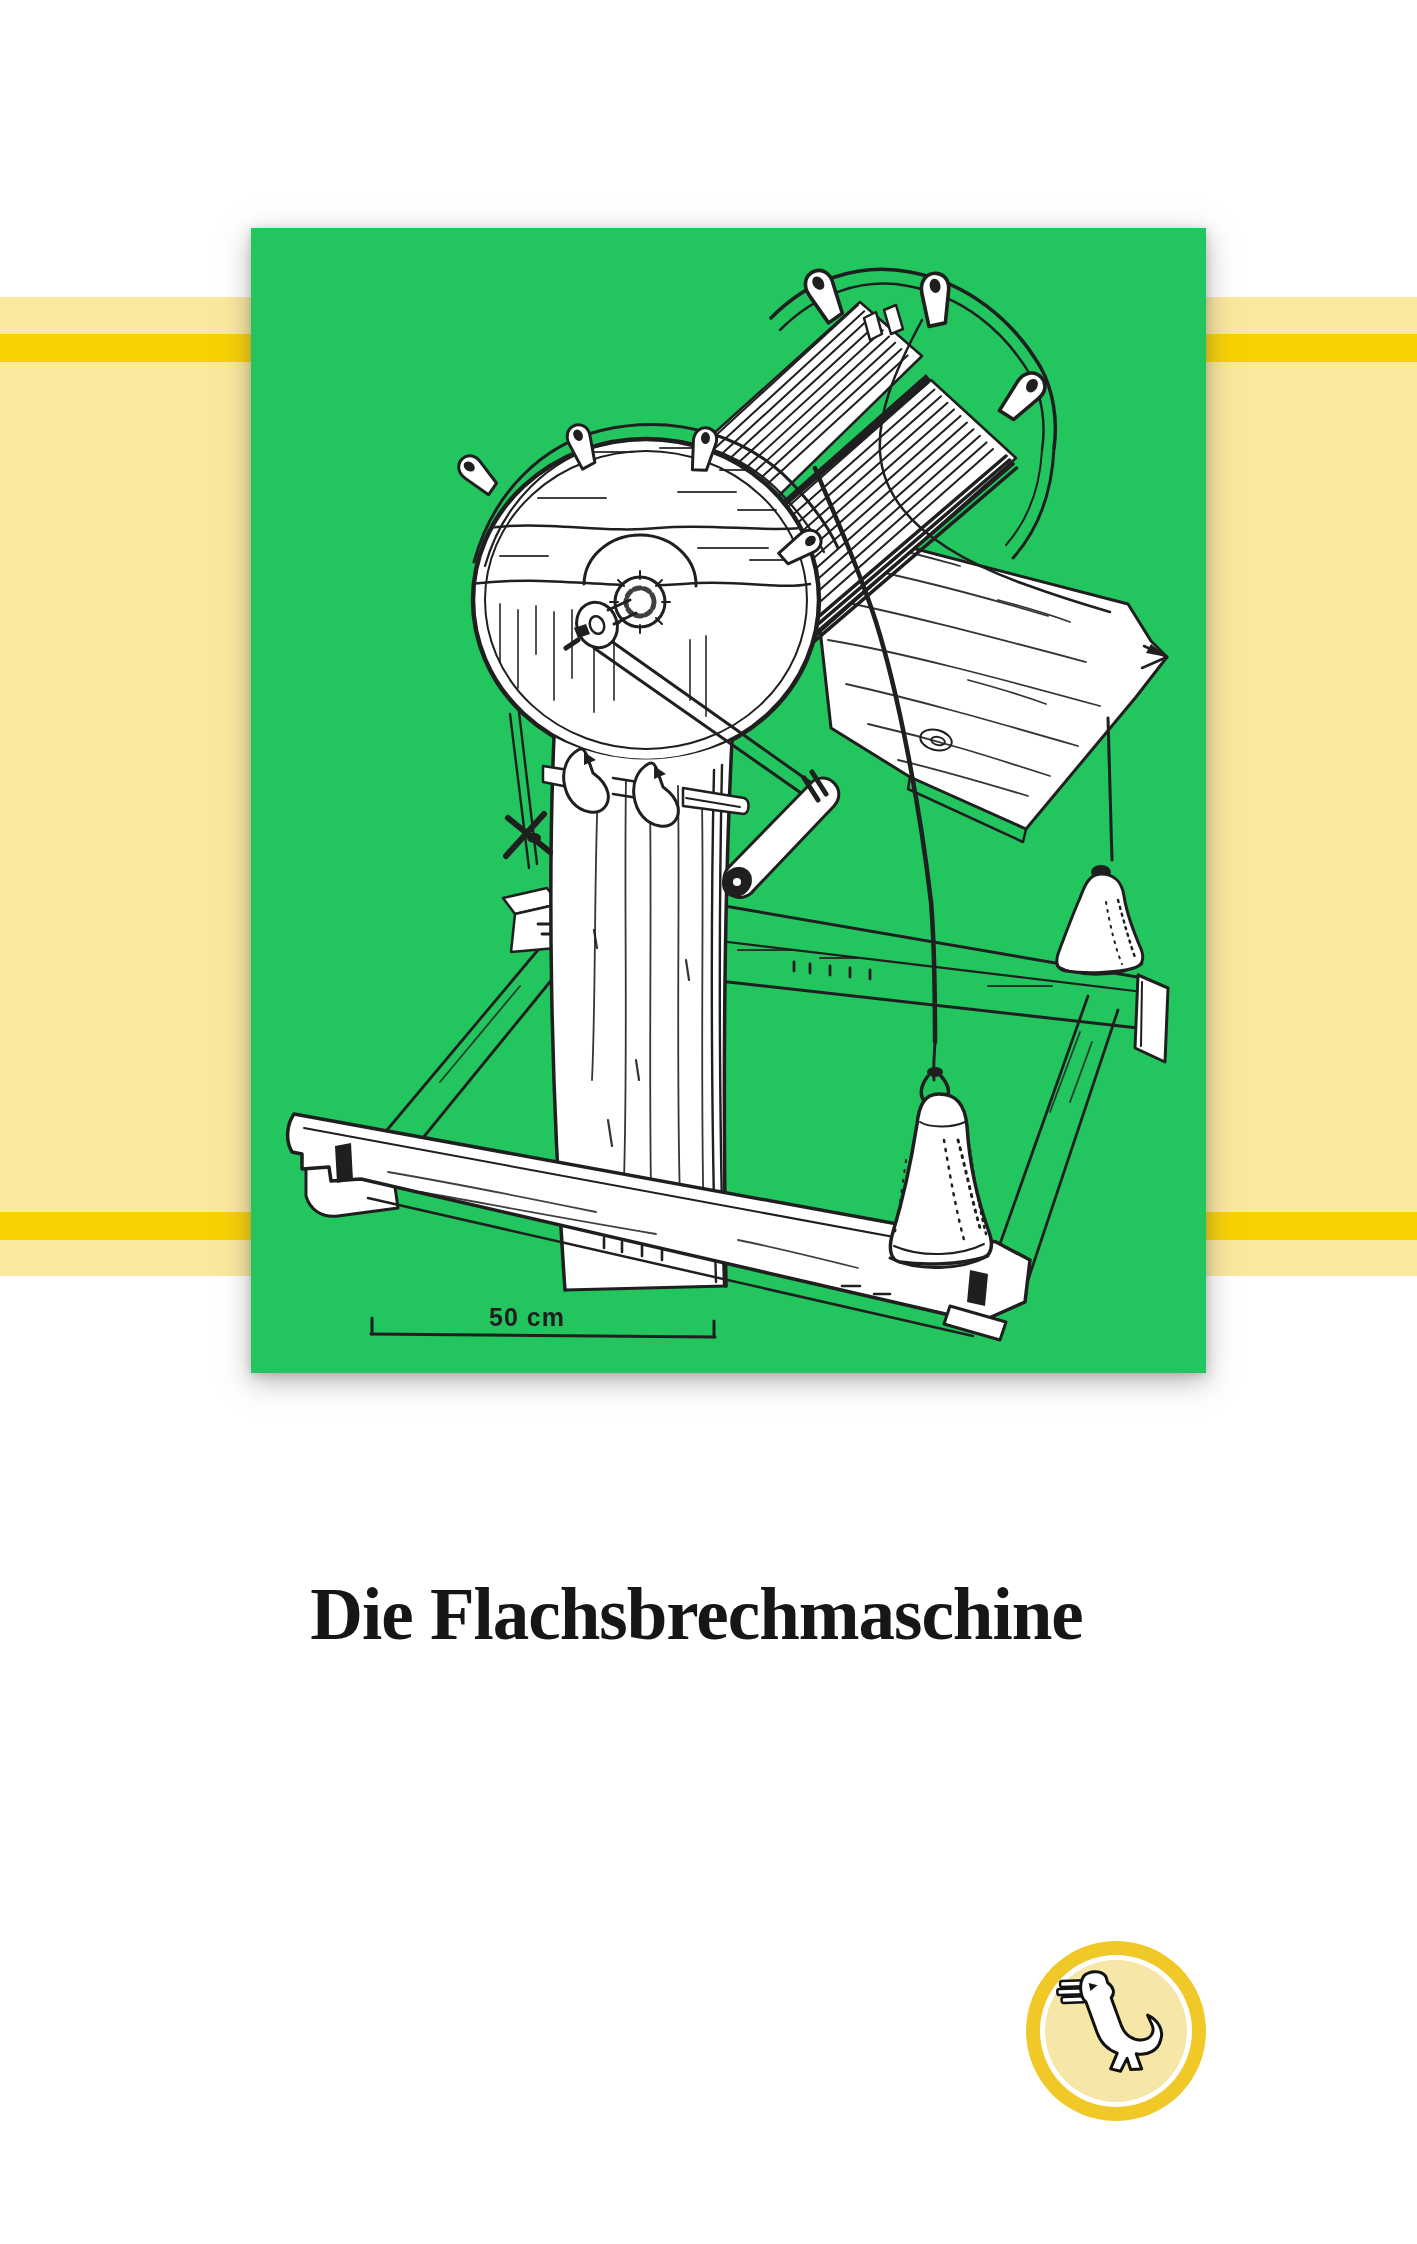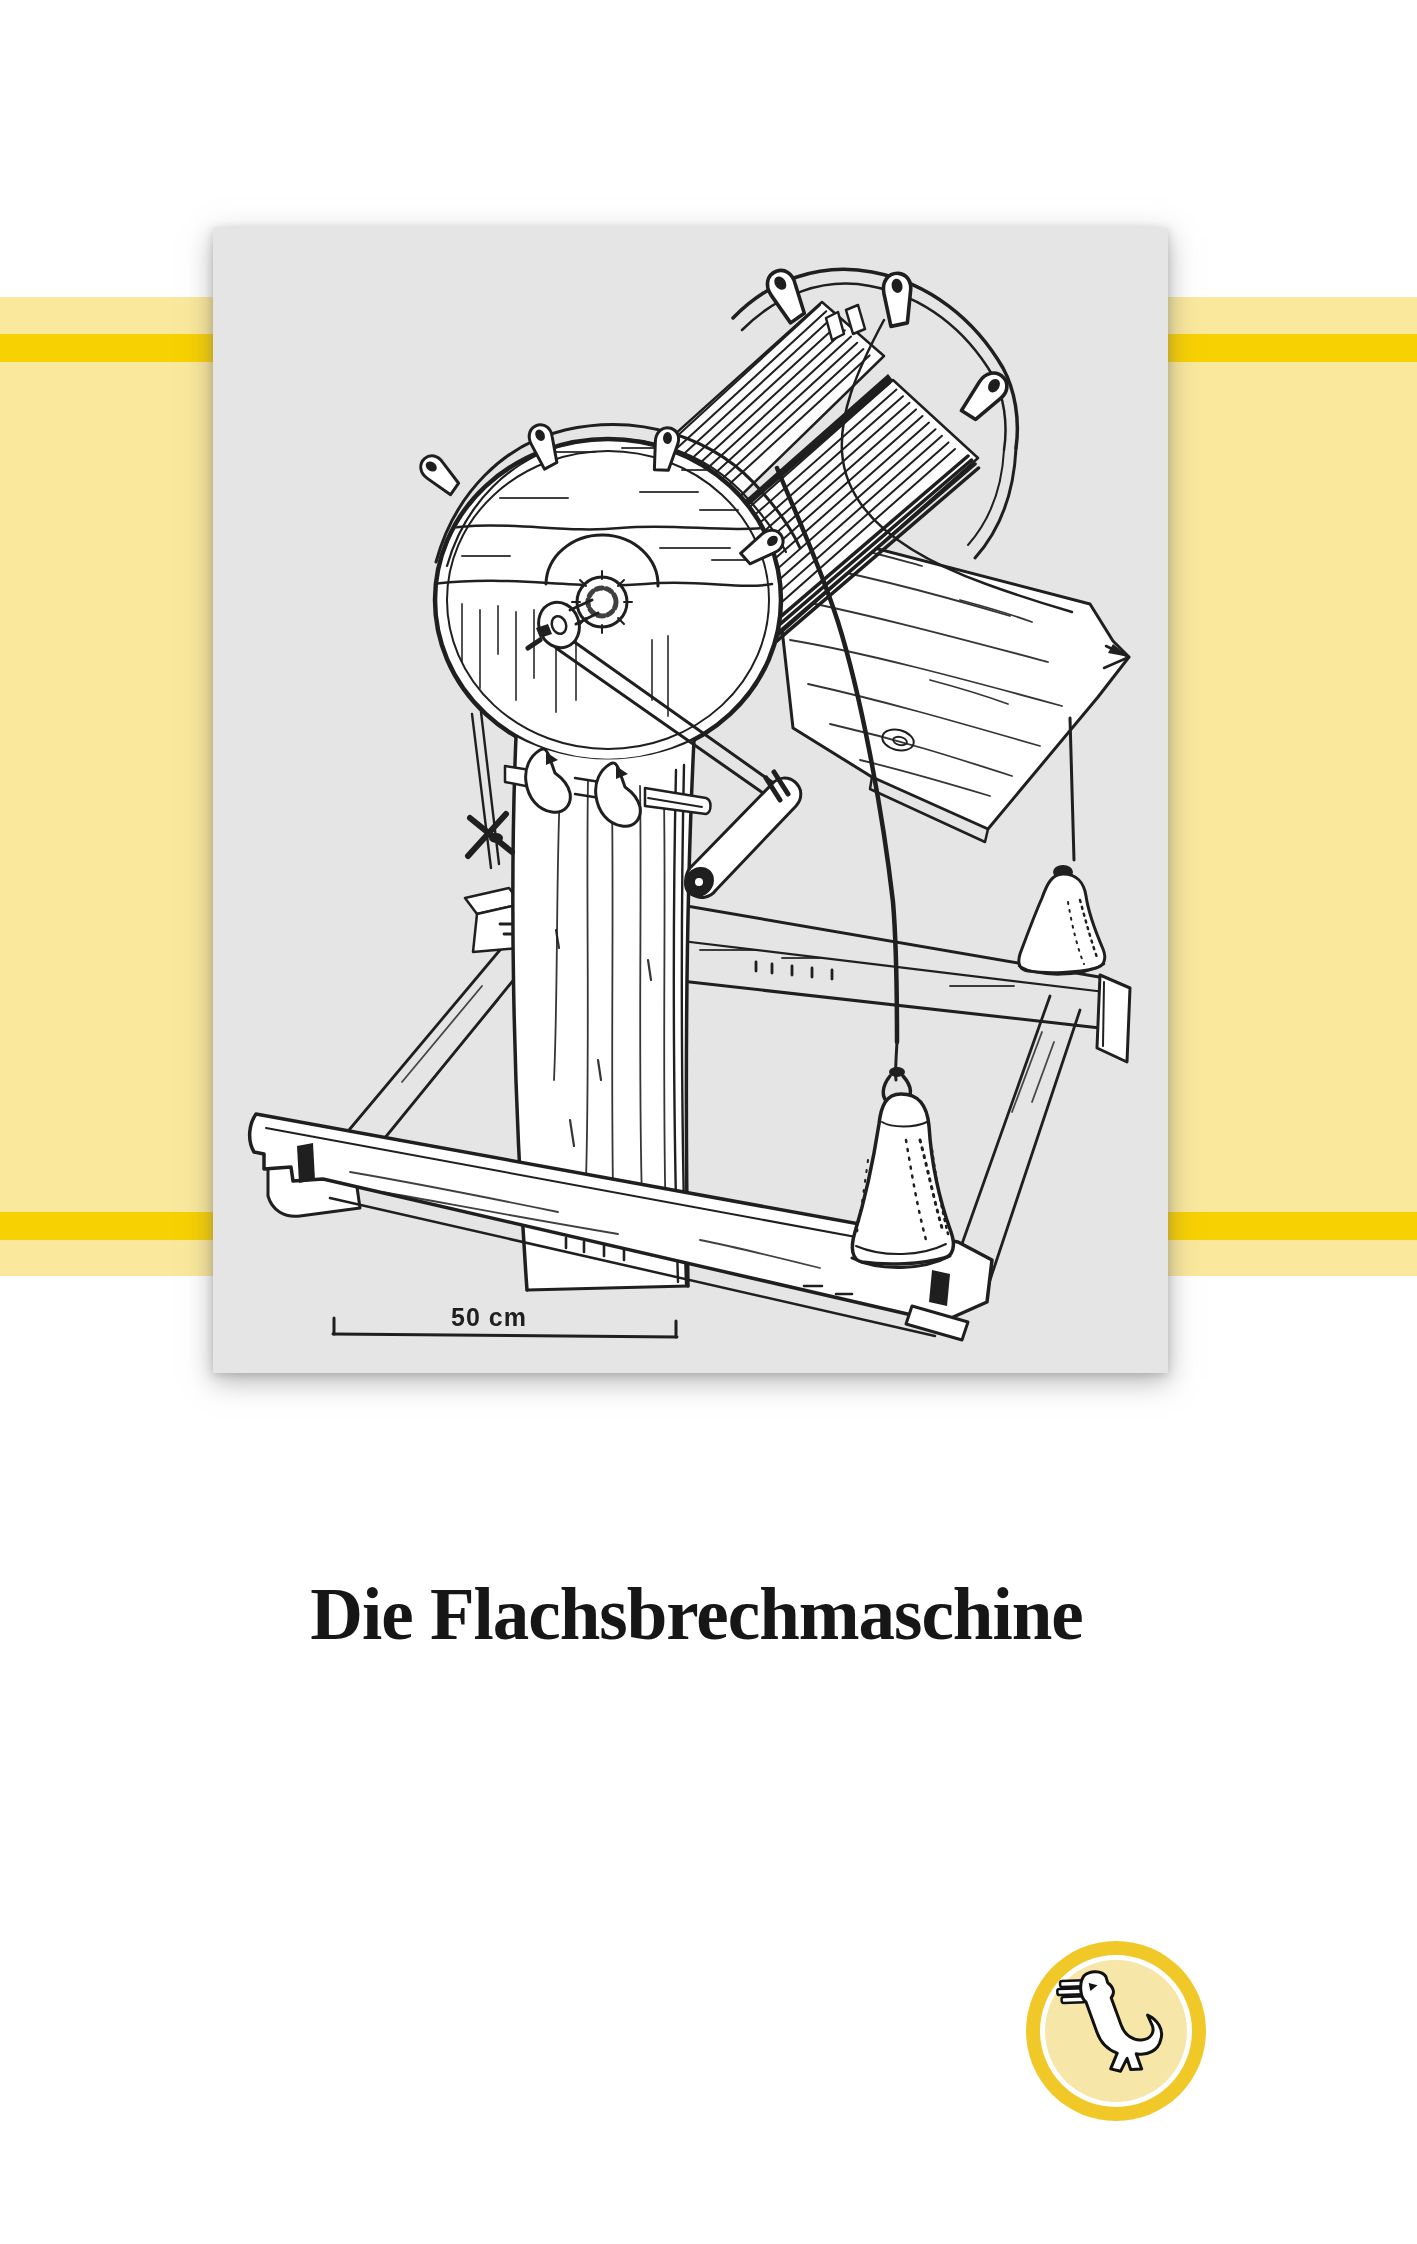--- a/index.html
+++ b/index.html
@@ -32,21 +32,21 @@
 </head>
 <body>
 
 <div class="page" style="background: rgb(255, 255, 255);">
 
   <div class="band" style="background: rgb(250, 232, 156);">
     <div class="stripe stripe-top" style="background: rgb(248, 209, 2);"></div>
     <div class="stripe stripe-bottom" style="background: rgb(248, 209, 2);"></div>
   </div>
 
-  <div class="card" style="background: #e5e5e5;">
+  <div class="card" style="background: #22c55e; margin-left: 38px;">
     <svg viewBox="213 228 955 1145" xmlns="http://www.w3.org/2000/svg">
       <defs>
         <clipPath id="discClip">
             <ellipse cx="608" cy="600" rx="171" ry="159"></ellipse>
           </clipPath>
         <clipPath id="boardClip">
             <path d="M 770,521 L 1090,604 L 1113,641 L 1129,657 L 1098,697 L 988,829 L 872,777 L 793,728 Z"></path>
           </clipPath>
         <g id="hook">
           <path d="M -9,18 L -9,-10 C -9,-20 -2,-26 6,-24 C 13,-22 16,-15 13,-7 L 5,18 Z" fill="#ffffff"></path>

